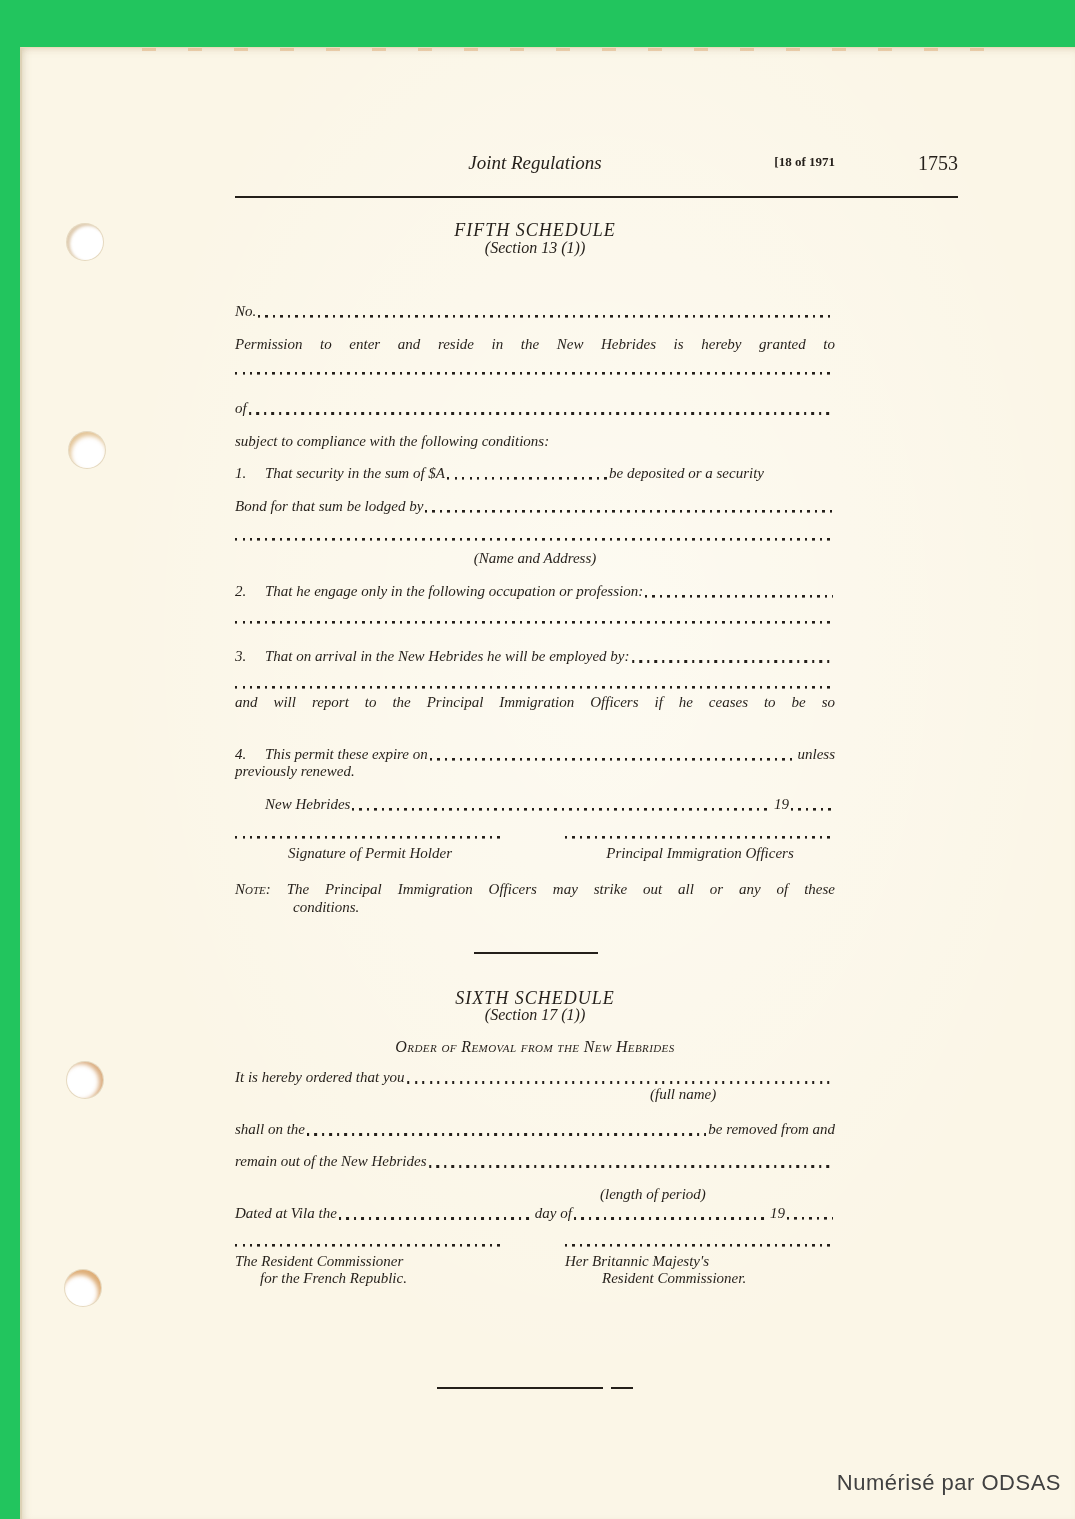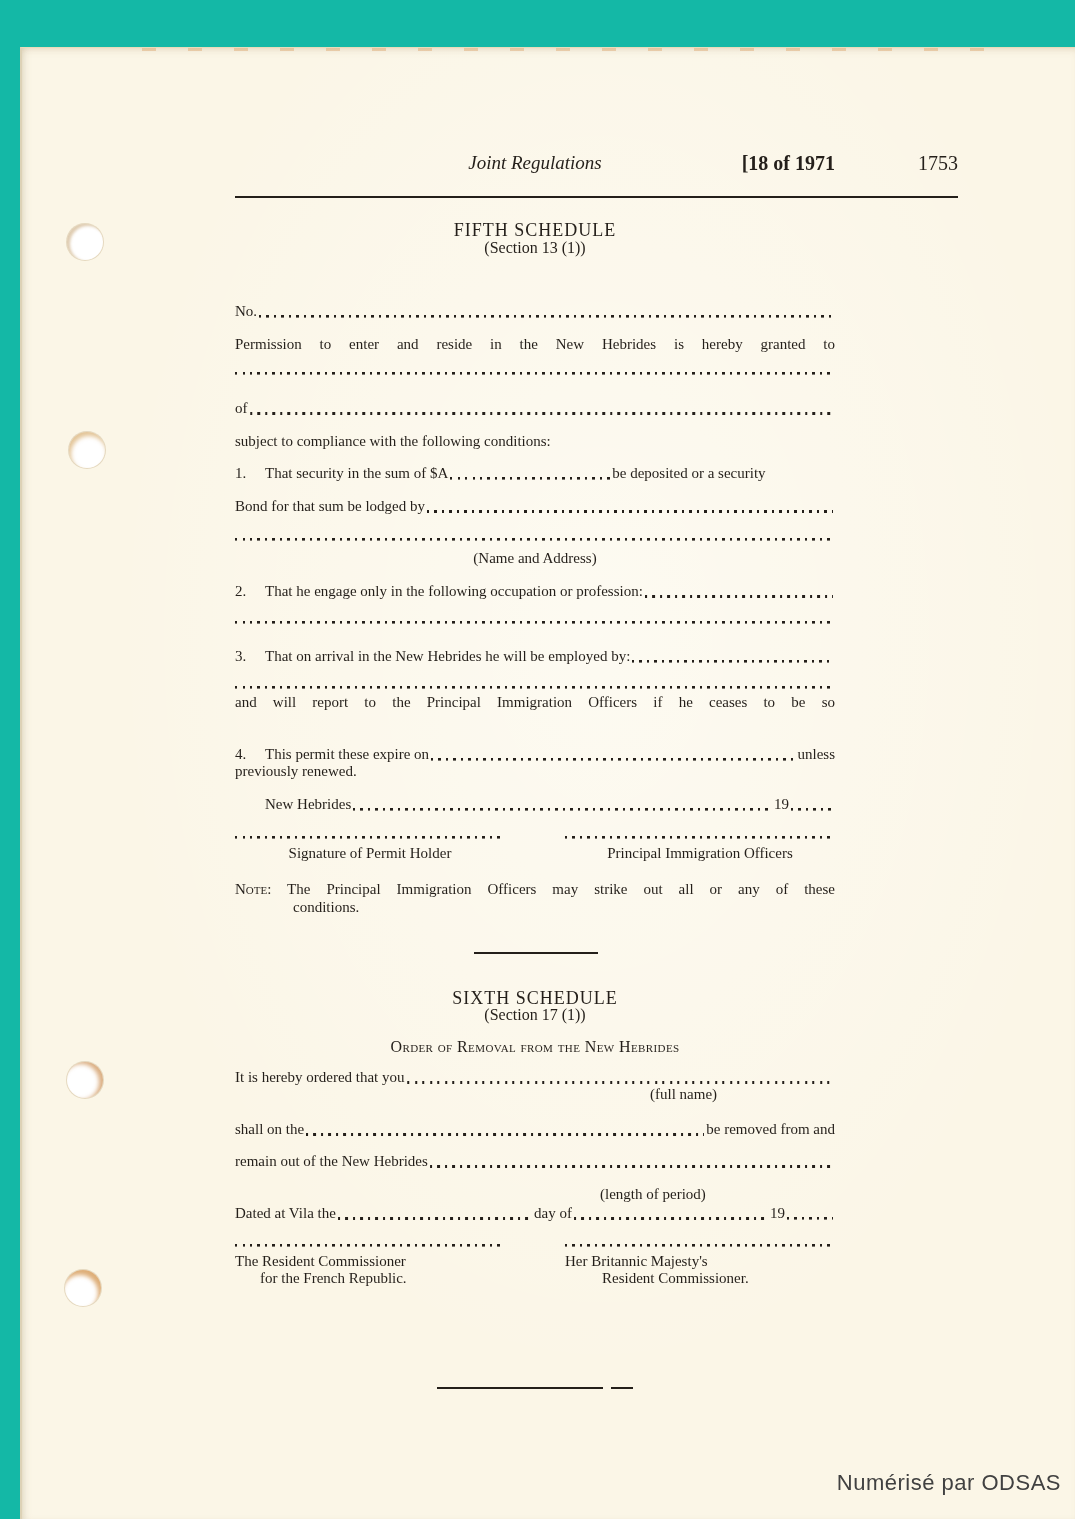--- a/index.html
+++ b/index.html
@@ -1,18 +1,18 @@
 <!DOCTYPE html>
 <html><head>
 <meta charset="utf-8">
 <style>
   html,body { margin:0; padding:0; background:#ffffff; }
   .scan {
     position:relative; width:1075px; height:1519px;
-    background:#14b8a6; overflow:hidden;
+    background:#22c55e; overflow:hidden;
     font-family:"Liberation Serif", serif;
     color:#241f1a;
   }
   .paper {
     position:absolute; left:20px; top:47px; right:0; bottom:0;
     background:
       radial-gradient(ellipse at 55% 40%, rgba(255,255,252,.5), rgba(0,0,0,0) 60%),
       #fbf6e7;
     border-left:2px solid #ddd2b6;
     border-top:1px solid #e9dcba;
@@ -26,21 +26,21 @@
     position:absolute; width:36px; height:36px; border-radius:50%;
     background:#ffffff;
     box-shadow: 0 0 0 1px rgba(180,150,100,.28), inset 1px 1px 3px rgba(140,110,60,.22);
   }
   .hole.h1 { box-shadow: 0 0 0 1px rgba(180,150,100,.3), inset 3px 2px 3px rgba(170,120,50,.38); }
   .hole.h2 { box-shadow: 0 0 0 1px rgba(180,150,100,.3), inset 2px 4px 4px rgba(200,140,50,.5); }
   .hole.h3 { box-shadow: 0 0 0 1px rgba(180,150,100,.3), inset -4px 2px 4px rgba(190,110,30,.55); }
   .hole.h4 { box-shadow: 0 0 0 1px rgba(180,150,100,.3), inset -3px 5px 4px rgba(200,120,30,.6); }
 
   .abs { position:absolute; }
-  .col { left:235px; width:600px; }
+  .col { left:235px; width:600px;font-style:italic; }
   .wide { left:235px; width:723px; }
 
   .body-text { font-size:15px; line-height:17px; }
   .row { display:flex; align-items:baseline; font-size:15px; line-height:17px; }
   .num { flex:0 0 30px; }
   .leader, .tail {
     align-self:flex-end; height:3px; margin:0 2px 2px 2px;
     background-image:repeating-linear-gradient(to right, #241f1a 0 2.4px, rgba(0,0,0,0) 2.4px 7.5px);
     background-position:bottom; background-repeat:repeat-x; background-size:auto 2.6px;
   }
@@ -49,21 +49,21 @@
     height:3px;
     background-image:repeating-linear-gradient(to right, #241f1a 0 2.4px, rgba(0,0,0,0) 2.4px 7.5px);
     background-size:auto 2.6px; background-position:bottom; background-repeat:repeat-x;
   }
   .justify-line { text-align:justify; text-align-last:justify; }
   .centered { text-align:center; }
   .sched-title { font-size:18px; letter-spacing:1px; text-align:center; }
   .sched-sec { font-size:16px; text-align:center; }
   .sched-sub { font-size:16px; font-variant:small-caps; letter-spacing:.4px; text-align:center; }
   .hdr-journal { font-style:italic; font-size:19px; }
-  .hdr-cite { font-weight:bold; font-size:20px; }
+  .hdr-cite { font-weight:bold; font-size:13px; }
   .hdr-page { font-size:20px; }
   .rule { height:2px; background:#241f1a; }
   .sig-row { display:flex;justify-content:center; }
   .sig-col { width:270px; }
   .sig-col + .sig-col { margin-left:60px; }
   .sig-line {
     height:3px;
     background-image:repeating-linear-gradient(to right, #241f1a 0 2.4px, rgba(0,0,0,0) 2.4px 7.5px);
     background-size:auto 2.6px; background-position:bottom; background-repeat:repeat-x;
   }

